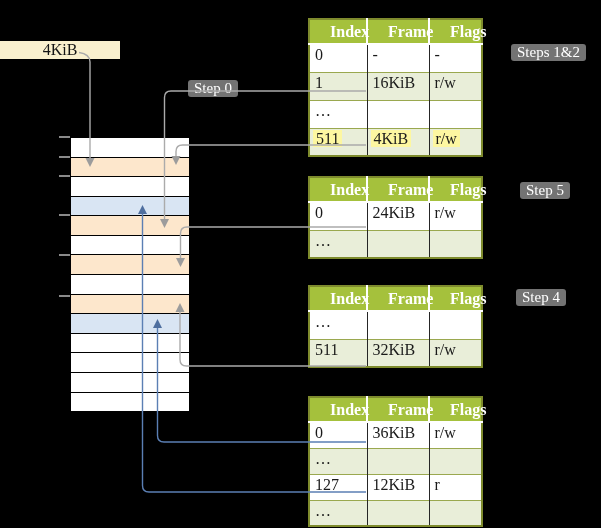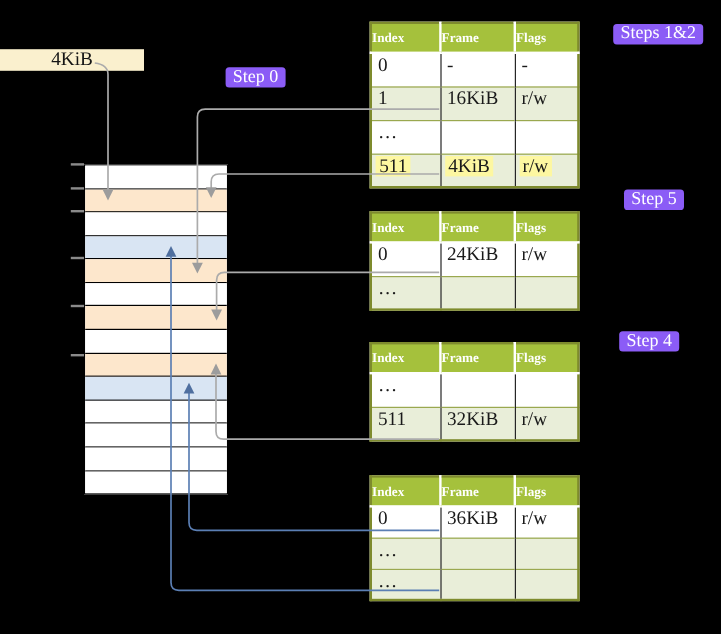--- a/index.html
+++ b/index.html
@@ -8,46 +8,46 @@
     font-family:"Liberation Serif","DejaVu Serif",serif;
   }
   
   .size-box{
     position:absolute;left:0;top:41px;width:120px;height:18px;
     background:#faf0ce;color:#151515;font-size:16px;line-height:18px;text-align:center;
   }
   
   .badge{
     position:absolute;height:17px;line-height:17px;padding:0 6px;
-    background:#8b5cf6;color:#ffffff;font-size:15px;border-radius:3px;white-space:nowrap;
+    background:#737373;color:#ffffff;font-size:15px;border-radius:3px;white-space:nowrap;margin-top:24px;
   }
   .badge.step0{left:188px;top:56px;}
   .badge.steps12{left:511px;top:20px;}
   .badge.step3{left:520px;top:158px;}
-  .badge.step4{left:516px;top:276px;font-family:Liberation Serif, serif;}
+  .badge.step4{left:516px;top:265px;font-family:Liberation Serif, serif;}
   
   .strip{
     position:absolute;left:70px;top:137px;width:120px;height:275px;
     border:1px solid #000;box-sizing:border-box;display:flex;flex-direction:column;
     background:#fff;z-index:1;
   }
   .strip > div{flex:1;border-bottom:1px solid #000;}
   .strip > div:last-child{border-bottom:none;}
   [data-fill="white"]{background:#ffffff;}
   [data-fill="peach"]{background:#fde7cc;}
   [data-fill="blue"]{background:#d9e5f3;}
   .tick{position:absolute;left:59px;width:11px;height:2px;background:#8a8a8a;z-index:2;}
   
   table.pt{
     position:absolute;border-collapse:collapse;table-layout:fixed;width:173px;
     background:#fff;border:2px solid #7e8b2d;z-index:4;
   }
   .pt th{
-    background:#a5c13c;color:#ffffff;font-weight:bold;font-size:11px;text-align:left;
-    height:25px;box-sizing:border-box;padding:0 0 0 0;
+    background:#a5c13c;color:#ffffff;font-weight:bold;font-size:16px;text-align:left;
+    height:25px;box-sizing:border-box;padding:0 0 0 20px;
     border-left:2px solid #ffffff;border-bottom:2px solid #ffffff;
   }
   .pt th:first-child{border-left:none;}
   .pt td{
     font-size:16px;color:#1a1a1a;height:28px;box-sizing:border-box;
     padding:1px 0 0 5px;vertical-align:top;
     border-left:1px solid #262626;border-top:1px solid #9aa84f;
   }
   .pt td:first-child{border-left:none;}
   .pt tbody tr:first-child td{border-top:none;}
@@ -201,20 +201,25 @@
       <tr>
         <td>0</td>
         <td>36KiB</td>
         <td>r/w</td>
       </tr>
       <tr class="g">
         <td>…</td>
         <td></td>
         <td></td>
       </tr>
+      <tr>
+        <td>127</td>
+        <td>12KiB</td>
+        <td>r</td>
+      </tr>
       <tr class="g">
         <td>…</td>
         <td></td>
         <td></td>
       </tr>
     </tbody>
   </table>
 
   <svg class="overlay" width="601" height="528" viewBox="0 0 601 528">
 

